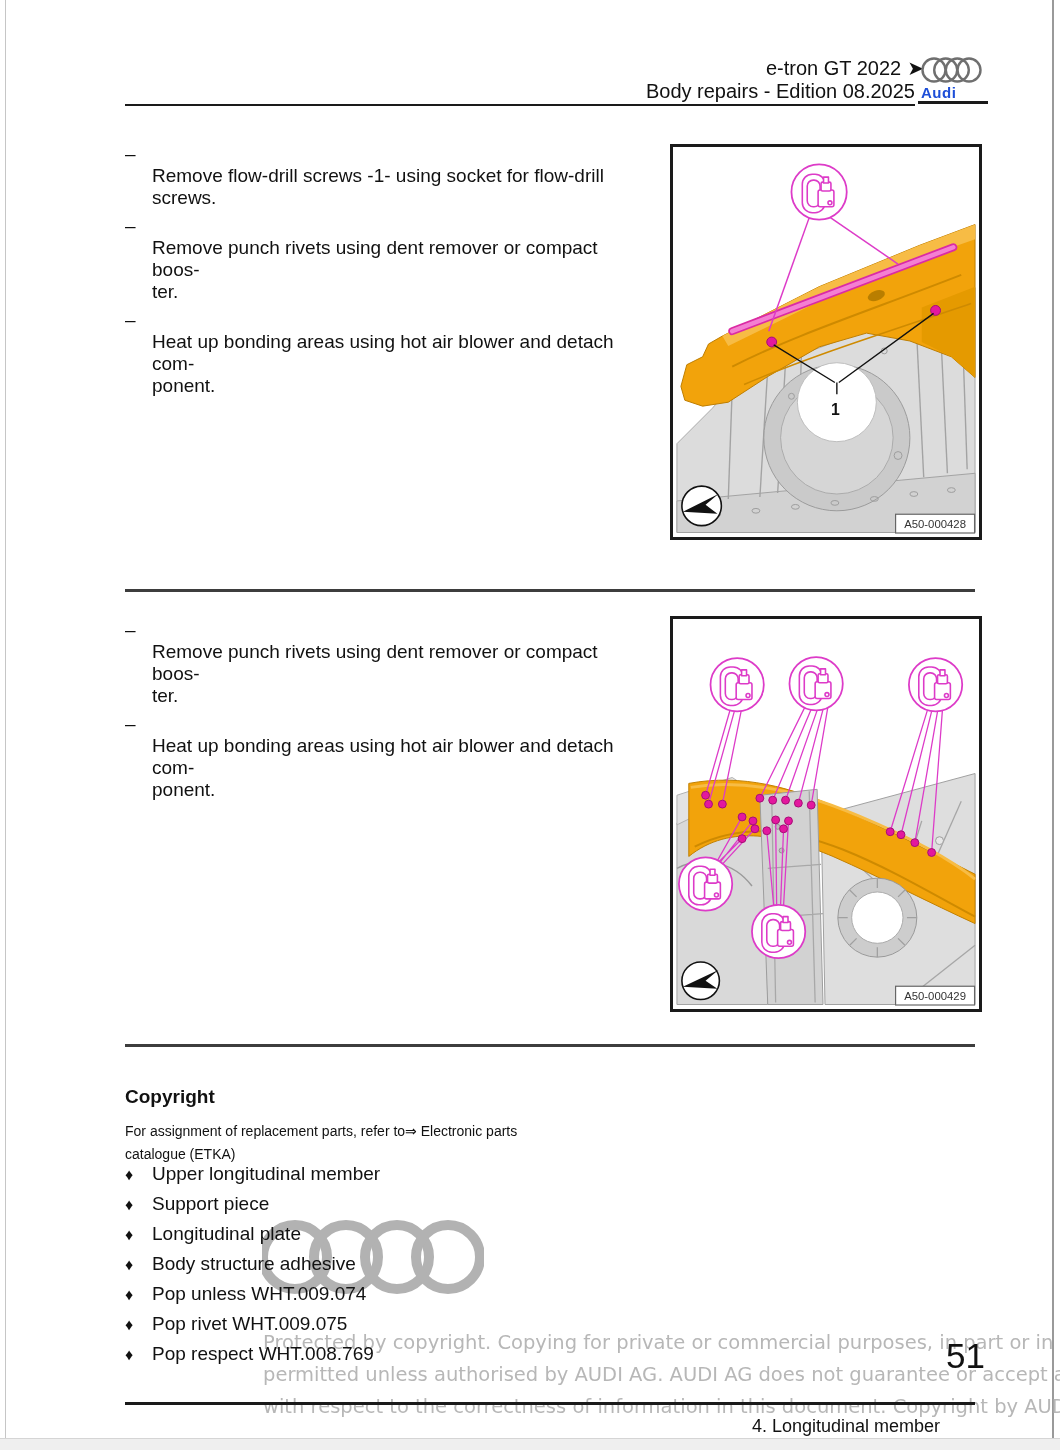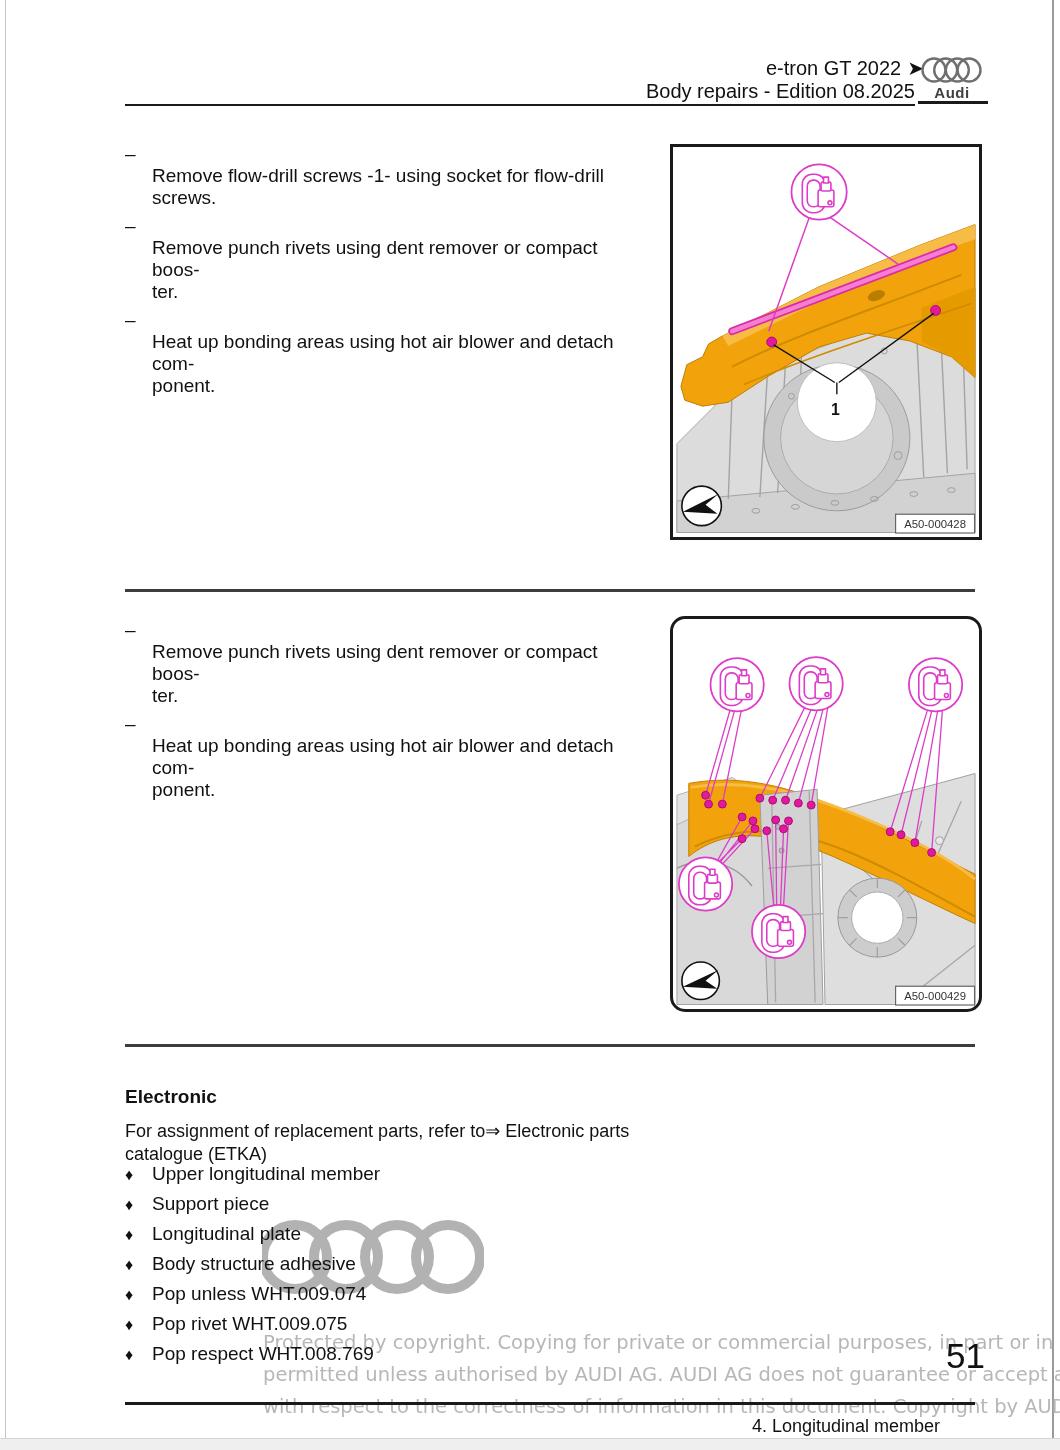--- a/index.html
+++ b/index.html
@@ -8,40 +8,40 @@
   .abs{position:absolute;}
   
   .edge-left{left:5px;top:0;width:1px;height:1450px;background:#c6c6c6;}
   .edge-right{left:1052px;top:0;width:2px;height:1450px;background:#9a9a9a;}
   .edge-bottom{left:0;top:1438px;width:1060px;height:12px;background:#efefef;border-top:1px solid #d5d5d5;}
   
   .hdr-l1{right:136px;top:57px;font-size:20px;line-height:22px;white-space:nowrap;}
   .hdr-l2{right:145px;top:80px;font-size:20px;line-height:22px;white-space:nowrap;text-align:center;}
   .hdr-arrow{margin-left:6px;}
   .logo-rings{left:921px;top:55px;}
-  .logo-word{left:921px;top:84px;width:62px;text-align:center;font-size:15px;font-weight:bold;
-             letter-spacing:.5px;color:#404040;}
+  .logo-word{left:921px;top:84px;width:62px;font-size:15px;font-weight:bold;
+             letter-spacing:.5px;color:#1d4ed8;}
   .logo-underline{left:918px;top:101px;width:70px;height:3px;background:#1a1a1a;}
   .hdr-rule{left:125px;top:104px;width:790px;height:2px;background:#1a1a1a;}
   
   .bullets{left:125px;width:520px;}
   .b1{top:143px;} .b2{top:619px;}
   .bullet{position:relative;padding-left:27px;font-size:19px;line-height:22px;
           margin-bottom:6px;white-space:pre-line;}
   .bullet .dash{position:absolute;left:0;top:0;white-space:normal;}
   
   .figure{position:absolute;left:670px;width:312px;height:396px;border:3px solid #1a1a1a;
           background:#fff;box-sizing:border-box;}
-  .f1{top:144px;} .f2{top:616px;border-radius:15px;}
+  .f1{top:144px;} .f2{top:616px;}
   
   .divider{left:125px;width:850px;height:3px;background:#3d3d3d;}
   .d1{top:589px;} .d2{top:1044px;}
   
   .install-h{left:125px;top:1086px;font-size:19px;font-weight:bold;}
-  .intro{left:125px;top:1120px;width:528px;font-size:18px;line-height:23px;white-space:pre-line;z-index:1;}
+  .intro{left:125px;top:1120px;width:528px;font-size:14px;line-height:23px;white-space:pre-line;z-index:1;}
   .dlist{left:125px;top:1163px;width:520px;z-index:1;}
   .ditem{position:relative;padding-left:27px;font-size:19px;line-height:22px;margin-bottom:8px;}
   .ditem .dia{position:absolute;left:0;top:1px;font-size:16px;}
   
   .wm-rings{left:262px;top:1217px;z-index:0;}
   .wm-line{left:263px;font-size:19.5px;color:#b7b7b7;white-space:nowrap;z-index:0;
            font-family:"DejaVu Sans","Liberation Sans",sans-serif;}
   .wm1{top:1331px;} .wm2{top:1363px;} .wm3{top:1395px;}
   
   .foot-rule{left:125px;top:1402px;width:850px;height:3px;background:#1a1a1a;z-index:2;}
@@ -259,21 +259,21 @@
       </g>
       <g>
         <rect x="225.5" y="371.5" width="80" height="19" fill="#fff" stroke="#666" stroke-width="1.2"></rect>
         <text x="265.5" y="385" font-size="11.5" text-anchor="middle" fill="#333">A50-000429</text>
       </g>
     </svg>
   </div>
 
   <div class="abs divider d2"></div>
 
-  <div class="abs install-h ontop">Electronic</div>
+  <div class="abs install-h ontop">Copyright</div>
   <div class="abs intro">For assignment of replacement parts, refer to⇒  Electronic parts
 catalogue (ETKA)</div>
 
   <svg class="abs wm-rings" width="222" height="80" viewBox="0 0 222 80">
     <g fill="none" stroke="#b2b2b2" stroke-width="10">
       <circle cx="33" cy="40" r="32"></circle>
         <circle cx="84" cy="40" r="32"></circle>
       <circle cx="135" cy="40" r="32"></circle>
         <circle cx="186" cy="40" r="32"></circle>
     </g>

